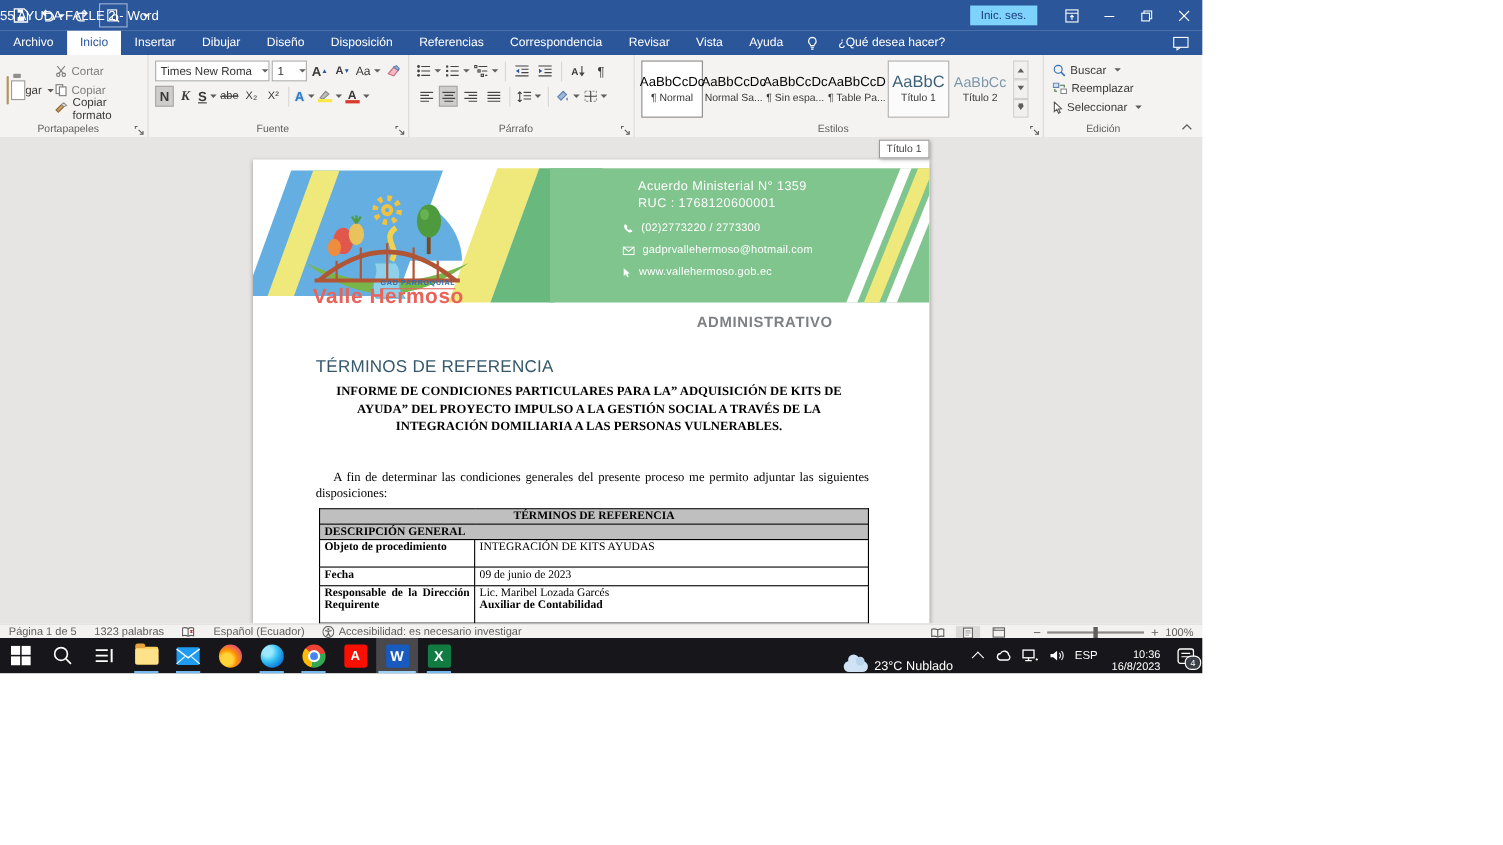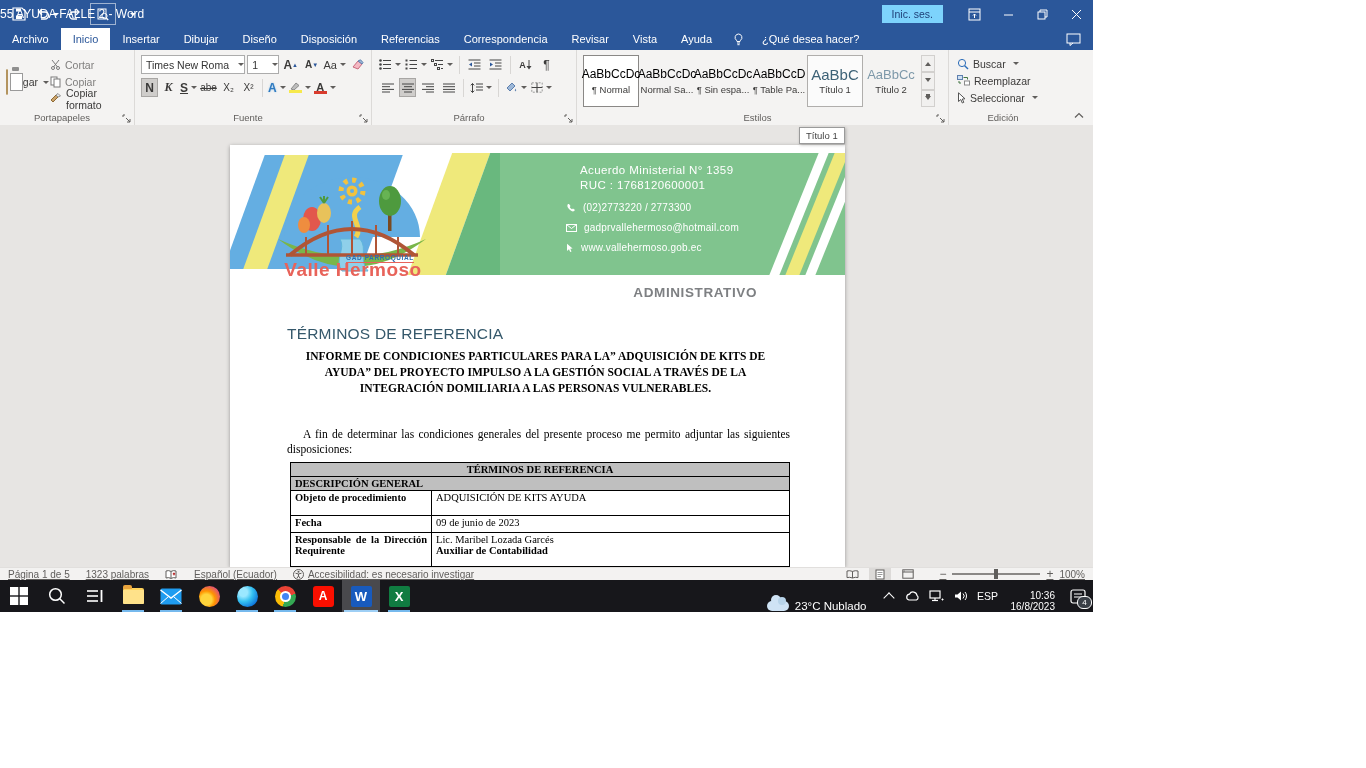--- a/index.html
+++ b/index.html
@@ -91,21 +91,21 @@
             font-weight:bold;font-size:11.5px;line-height:16px;color:#000;}
   .bodypara{position:absolute;left:57px;right:55px;top:282px;text-align:justify;font-family:"Liberation Serif",serif;
             font-size:11.5px;line-height:15px;color:#000;text-indent:16px;}
   .doctable{position:absolute;left:60px;top:317px;width:500px;border-collapse:collapse;font-family:"Liberation Serif",serif;font-size:10.5px;color:#000;}
   .doctable td{border:1px solid #000;padding:1px 4px;vertical-align:top;}
   .th-gray{background:#bfbfbf;font-weight:bold;}
   .c1{width:132px;font-weight:bold;}
 
   
   .statusbar{position:absolute;left:0;top:567px;width:1093px;height:13px;background:#f3f2f1;border-top:1px solid #e1dfdd;
-             display:flex;align-items:flex-end;font-size:10px;color:#605e5c;text-decoration:underline;}
+             display:flex;align-items:flex-start;font-size:10px;color:#605e5c;}
   .sb-item{display:flex;align-items:center;gap:4px;padding:0 8px;height:13px;}
   .sb-right{margin-left:auto;display:flex;align-items:center;gap:6px;padding-right:8px;}
   .view-ic{width:22px;height:13px;display:flex;align-items:center;justify-content:center;}
   .view-ic.sel{background:#dcdad8;}
   .zoomtrack{position:relative;width:88px;height:2px;background:#8a8886;}
   .zoomtrack:before{content:"";position:absolute;left:50%;top:-2px;width:1px;height:6px;background:#8a8886;}
   .zoomthumb{position:absolute;left:42px;top:-4px;width:4px;height:10px;background:#605e5c;}
 
   
   .taskbar{position:absolute;left:0;top:580px;width:1093px;height:32px;background:#17171b;display:flex;align-items:center;}
@@ -710,21 +710,21 @@
         <table class="doctable">
           <tbody>
               <tr>
             <td colspan="2" class="th-gray" style="text-align:center;">TÉRMINOS DE REFERENCIA</td>
           </tr>
           <tr>
             <td colspan="2" class="th-gray">DESCRIPCIÓN GENERAL</td>
           </tr>
           <tr style="height:25px;">
             <td class="c1">Objeto de procedimiento</td>
-            <td>ADQUISICIÓN DE KITS AYUDA</td>
+            <td>INTEGRACIÓN DE KITS AYUDAS</td>
           </tr>
           <tr style="height:17px;">
             <td class="c1">Fecha</td>
             <td>09 de junio de 2023</td>
           </tr>
           <tr style="height:34px;">
             <td class="c1" style="text-align:justify;">Responsable de la Dirección Requirente</td>
             <td>
               <div>Lic. Maribel Lozada Garcés</div>
               <div style="font-weight:bold;">Auxiliar de Contabilidad</div>

